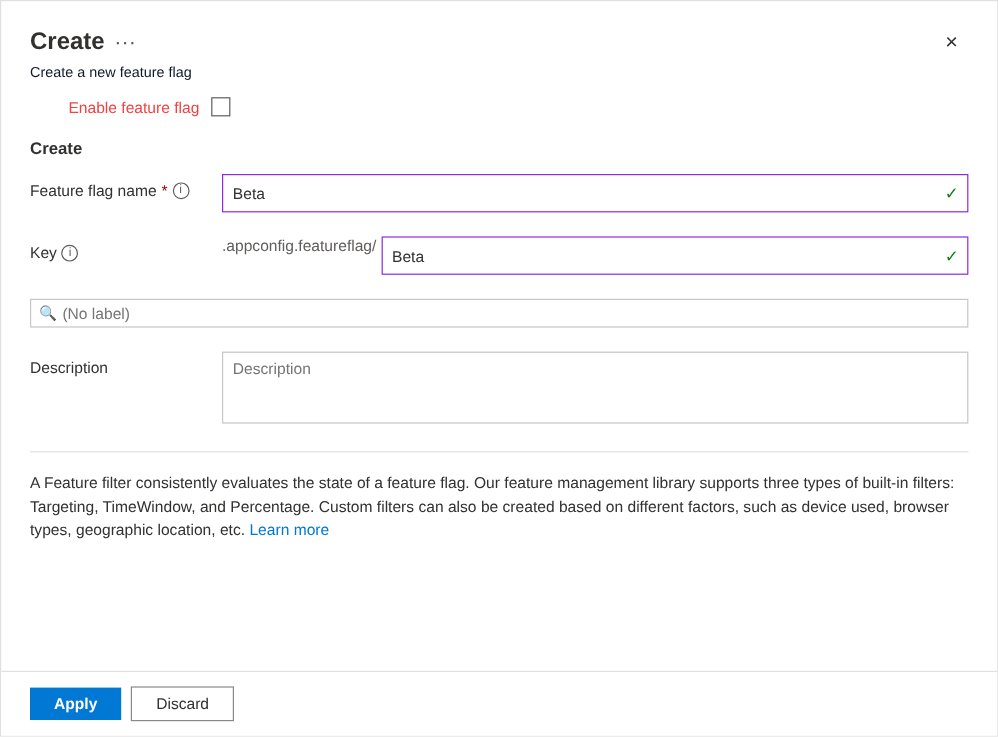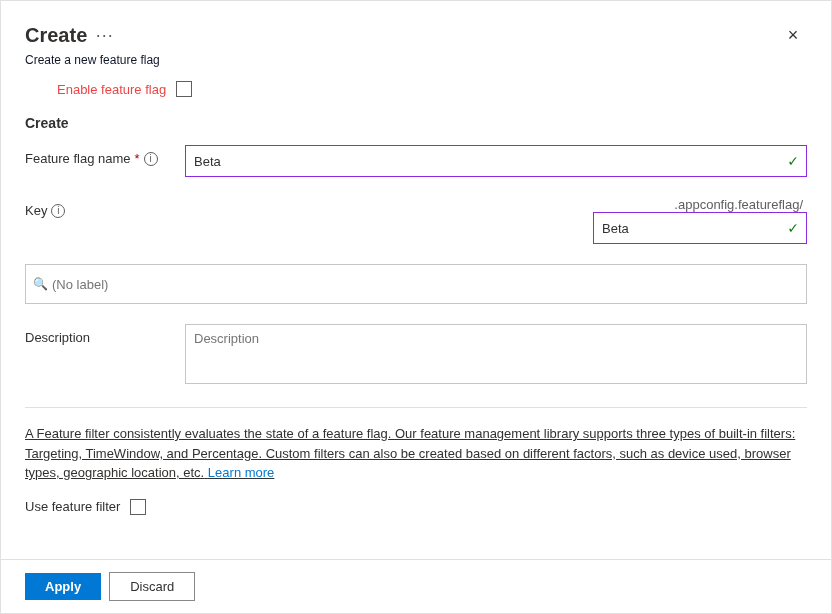--- a/index.html
+++ b/index.html
@@ -141,24 +141,23 @@
     .input-check {
       position: absolute;
       right: 8px;
       top: 50%;
       transform: translateY(-50%);
       color: #107c10;
       font-size: 14px;
     }
     .key-row {
       display: flex;
-      align-items: flex-end;
+      align-items: flex-start;
       gap: 0;
       width: 100%;
-      flex-direction: column;
     }
     .key-prefix {
       font-size: 13px;
       color: #605e5c;
       white-space: nowrap;
       padding-right: 4px;
       padding-top: 0;
     }
     .key-input-wrapper {
       flex: 1;
@@ -181,21 +180,21 @@
     .label-search-icon {
       position: absolute;
       left: 8px;
       top: 50%;
       transform: translateY(-50%);
       color: #605e5c;
       font-size: 12px;
     }
     .label-input-field {
       width: 100%;
-      height: 40px;
+      height: 24px;
       border: 1px solid #c8c6c4;
       padding: 4px 8px 4px 26px;
       font-size: 13px;
       font-family: inherit;
       color: #a19f9d;
       outline: none;
     }
     .description-textarea {
       width: 100%;
       height: 60px;
@@ -210,21 +209,20 @@
     .section-divider {
       border: none;
       border-top: 1px solid #e0e0e0;
       margin: 16px 0;
     }
     .filter-description {
       font-size: 13px;
       color: #323130;
       line-height: 1.5;
       margin-bottom: 16px;
-      text-decoration: underline;
     }
     .filter-description a {
       color: #0078d4;
       text-decoration: none;
     }
     .footer {
       position: absolute;
       bottom: 0;
       left: 0;
       right: 0;
@@ -336,22 +334,18 @@
   </div>
 
   <hr class="section-divider">
 
 
   <div class="filter-description">
     <span>A Feature filter consistently evaluates the state of a feature flag. Our feature management library supports three types of built-in filters: Targeting, TimeWindow, and Percentage. Custom filters can also be created based on different factors, such as device used, browser types, geographic location, etc.</span>
     <a href="#">Learn more</a>
   </div>
 
-  <div class="use-filter-row">
-    <span class="use-filter-label">Use feature filter</span>
-    <div class="checkbox-square"></div>
-  </div>
 
   <div class="footer">
     <button class="btn-apply">Apply</button>
     <button class="btn-discard">Discard</button>
   </div>
 </div>
 
 </body></html>

